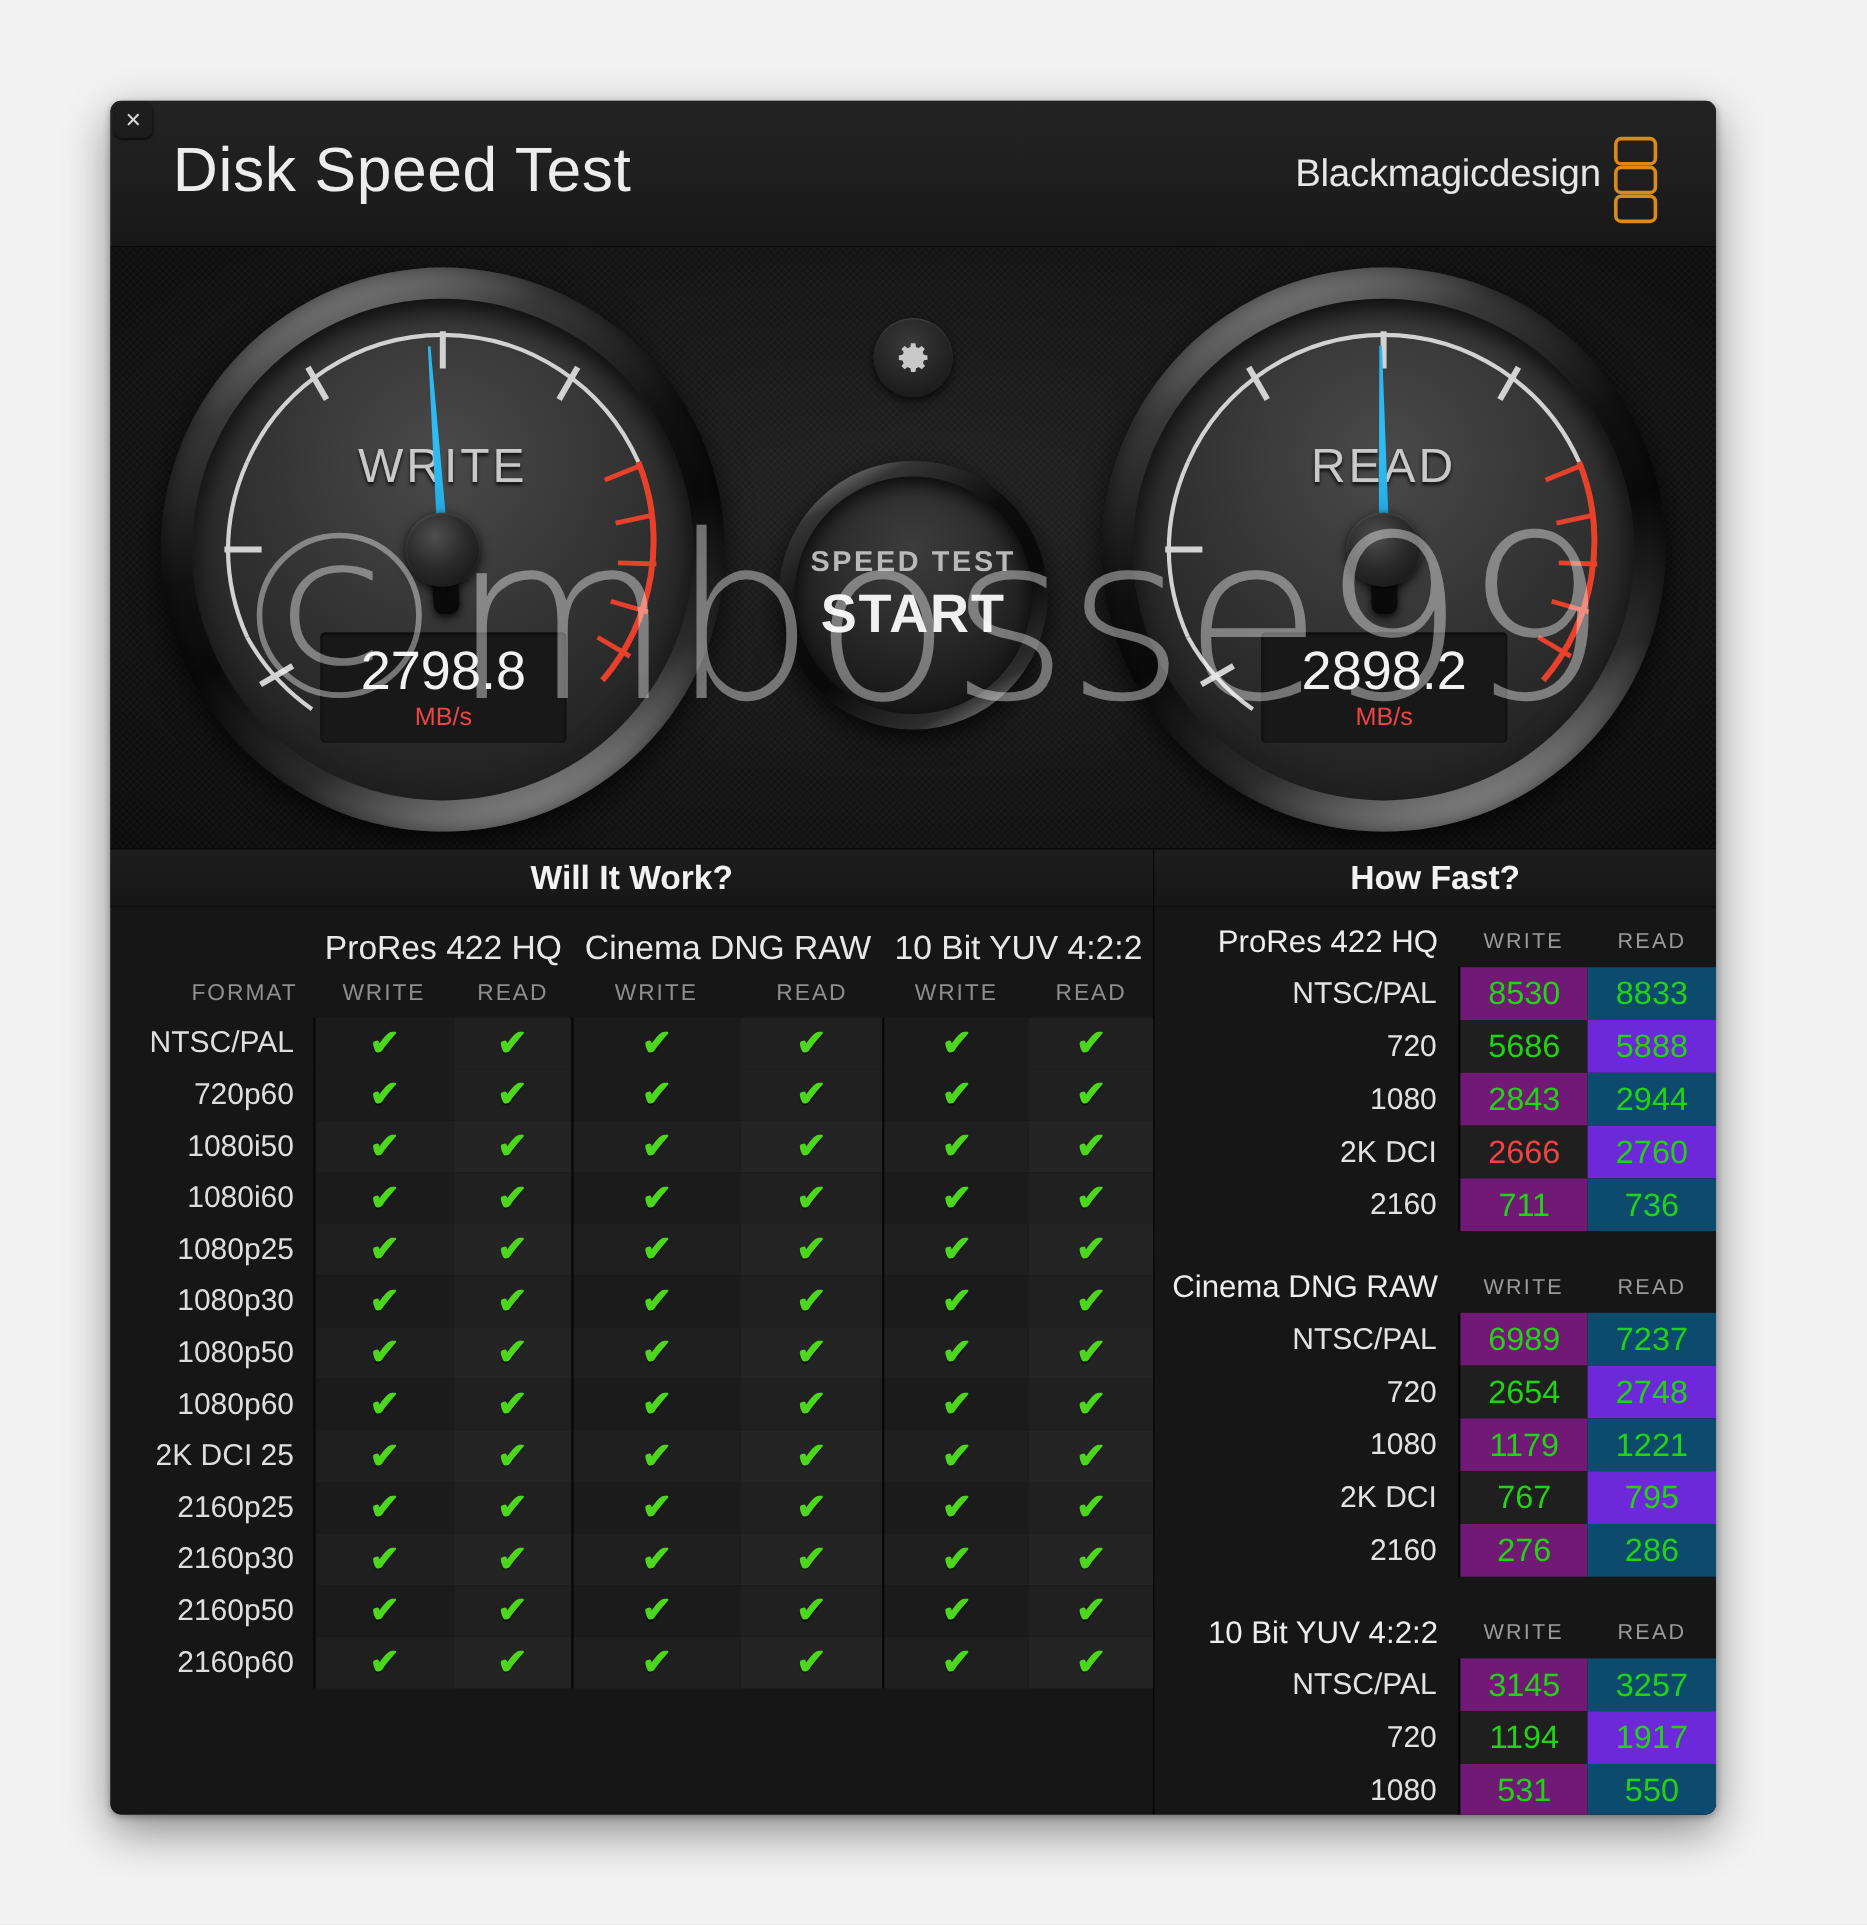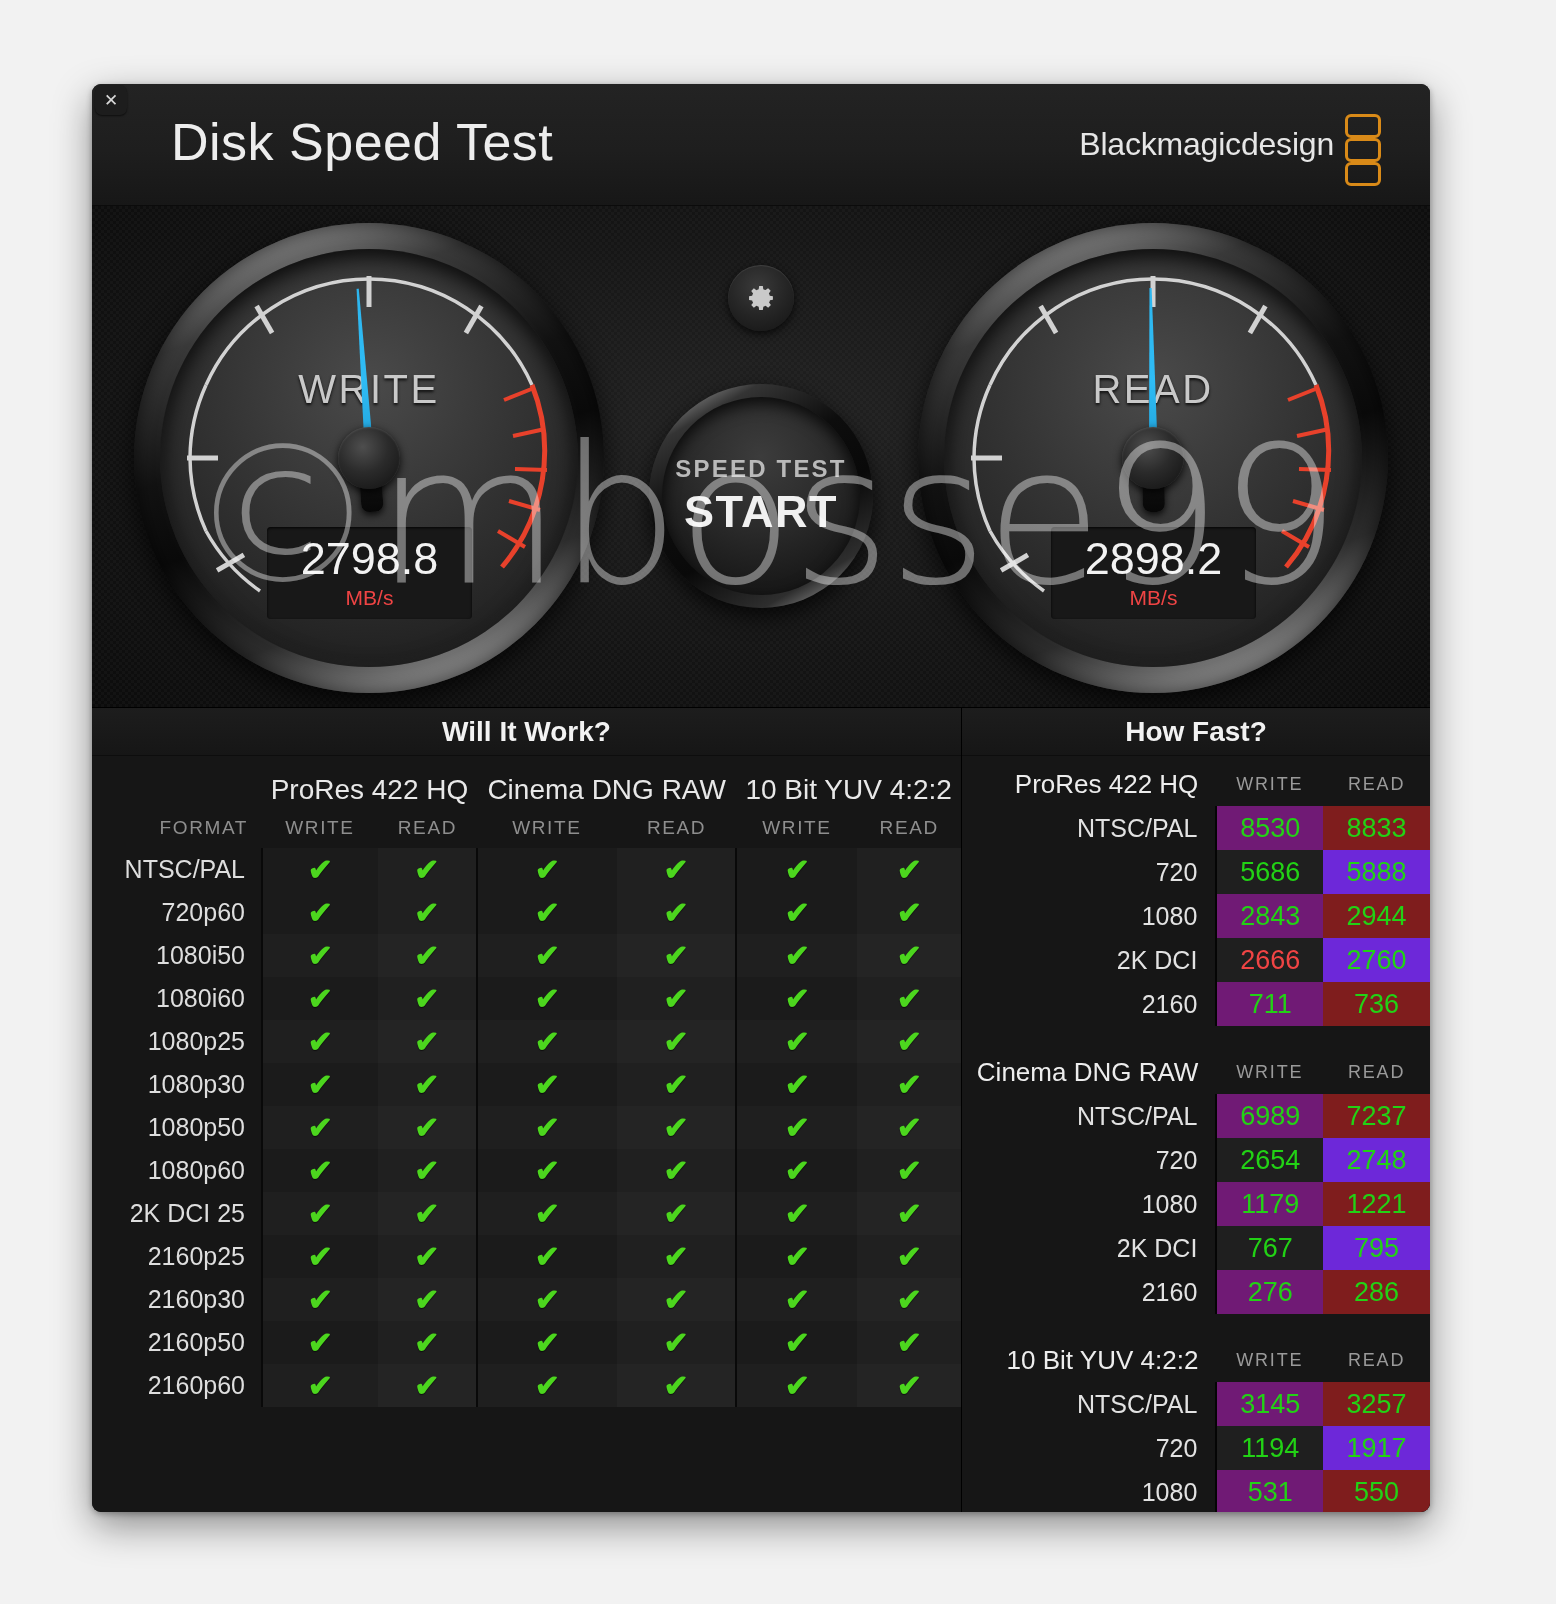--- a/index.html
+++ b/index.html
@@ -39,21 +39,20 @@
   .titlebar{
     position:relative;
     height:121px;
     background:linear-gradient(180deg,#232323 0%,#1e1e1e 55%,#171717 100%);
     border-bottom:1px solid #0b0b0b;
   }
   .app-title{
     position:absolute;left:52px;top:28px;
     font-size:52px;color:#ededed;font-weight:300;
     letter-spacing:.5px;
-    margin-left:27px;
   }
   .brand{
     position:absolute;right:96px;top:42px;
     font-size:32px;color:#e6e6e6;font-weight:300;
     letter-spacing:-.2px;
   }
   .brand-logo{
     position:absolute;right:45px;top:30px;
     width:40px;height:72px;
     display:flex;flex-direction:column;justify-content:space-between;
@@ -255,21 +254,21 @@
   }
   .hf .res{
     font-size:25px;color:#e2e2e2;font-weight:300;text-align:right;
     padding-right:18px !important;white-space:nowrap;
   }
   .hf .num{
     font-size:27px;color:#22d215;font-weight:400;text-align:center;
   }
   .hf .vsep{ border-left:2px solid #050505; }
   .hfA{ background:#701a75; }
-  .hfB{ background:#7f1d1d; }
+  .hfB{ background:#0c4a6e; }
   .hf tr.alt .hfA{ background:#1f1f1f; }
   .hf tr.alt .hfB{ background:#6d28d9; }
   .spacer td{ height:22px; background:#161616 !important; border:none !important; }
 </style>
 </head>
 <body>
 
 <div id="close-btn">✕</div>
 
 <div id="window">

